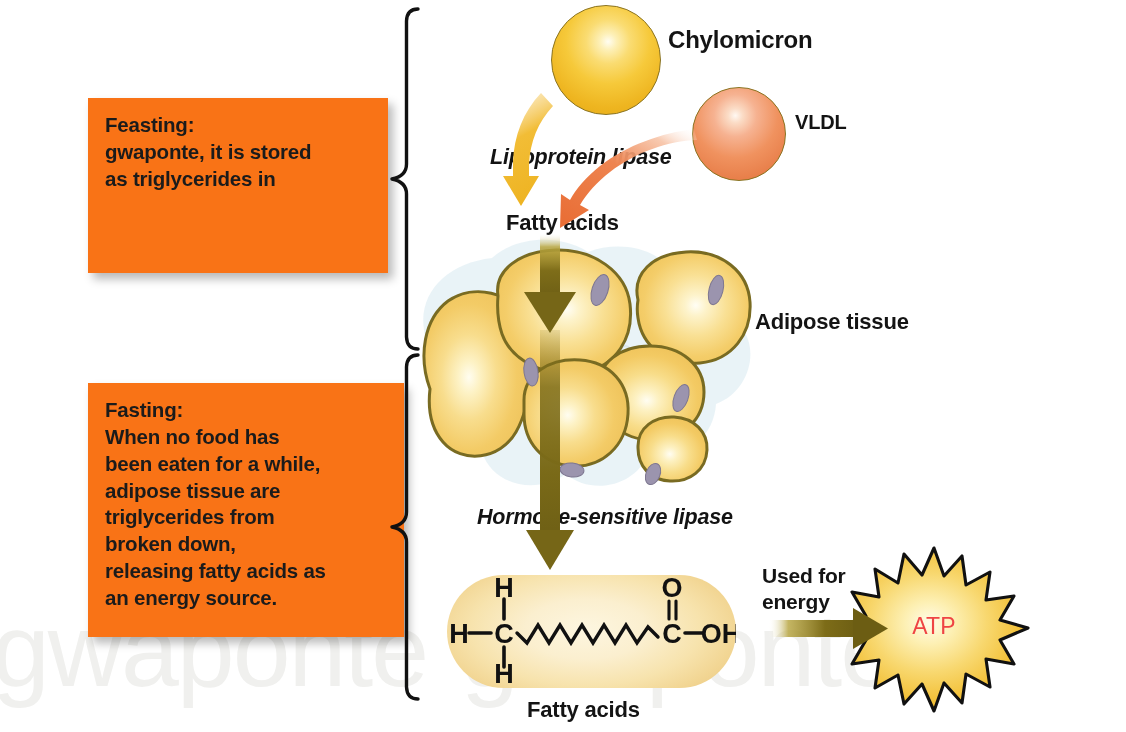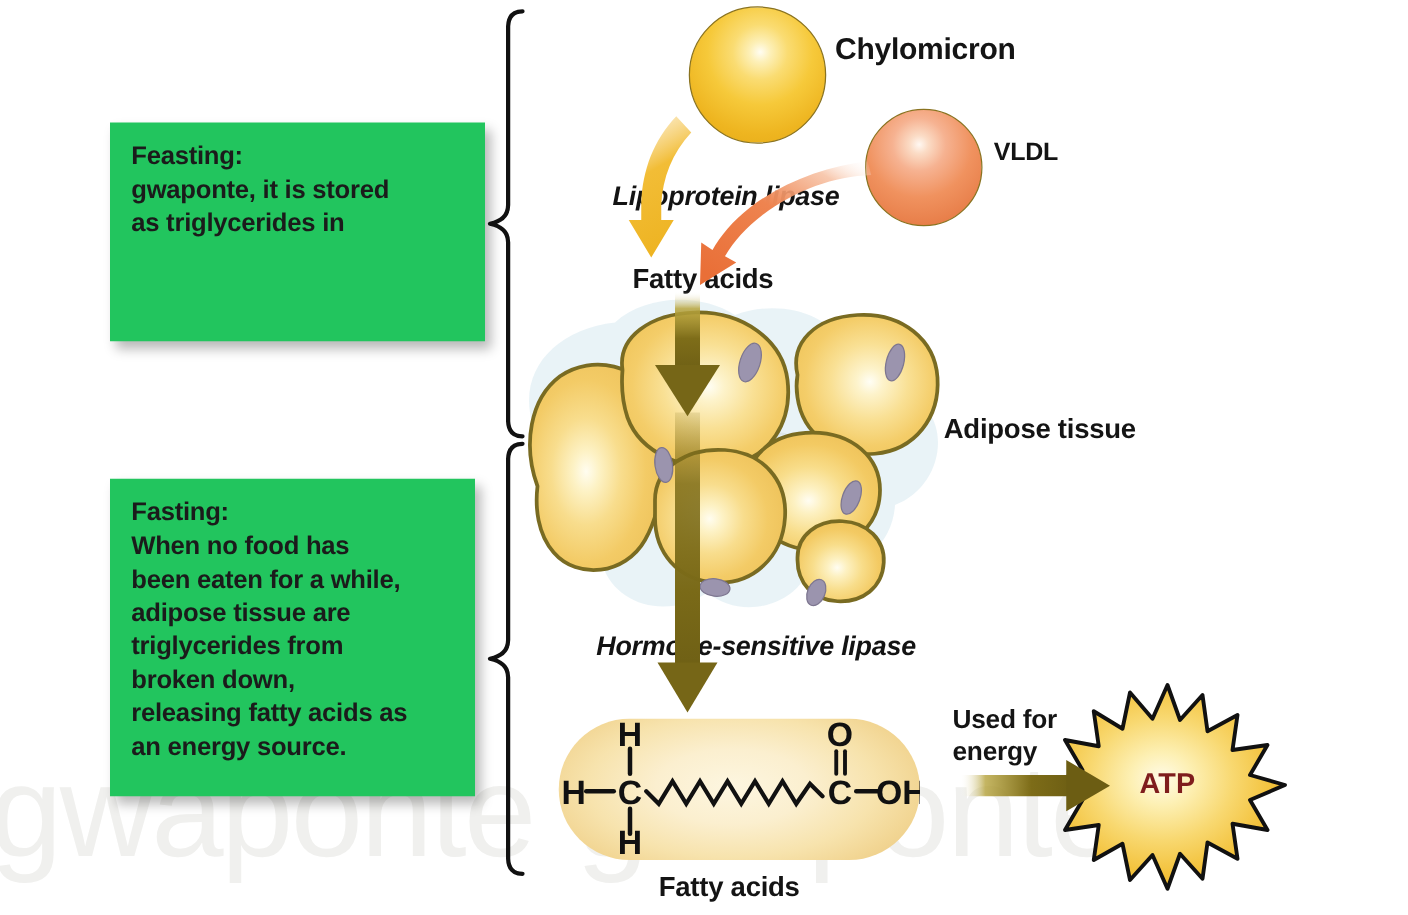--- a/index.html
+++ b/index.html
@@ -16,32 +16,32 @@
     font-family:"Liberation Sans", sans-serif;
     font-size:104px;font-weight:400;letter-spacing:-2px;
     color:#f0f0ee;white-space:nowrap;line-height:1;
     user-select:none;
   }
   .watermark span{margin-right:34px;}
 
   
   .caption{
     position:absolute;
-    background:#22c55e;
+    background:#f97316;
     box-shadow:5px 6px 9px rgba(0,0,0,0.28);
     padding:14px 16px 12px 17px;
     box-sizing:border-box;
     color:#1b1b1b;
     font-size:20.5px;
     font-weight:700;
     line-height:1.31;
     letter-spacing:-0.2px;
   }
   #caption-feasting{left:88px;top:98px;width:300px;height:175px;}
-  #caption-fasting{left:88px;top:383px;width:292px;height:254px;}
+  #caption-fasting{left:88px;top:383px;width:316px;height:254px;}
   .caption .ln{display:block;white-space:nowrap;}
 
   
   .brace{position:absolute;}
   #brace-top{left:388px;top:6px;width:34px;height:346px;}
   #brace-bottom{left:388px;top:352px;width:34px;height:350px;}
 
   
   .sphere{position:absolute;border-radius:50%;}
   #chylomicron{
@@ -60,21 +60,21 @@
   }
 
   
   .lbl{
     position:absolute;color:#141414;font-weight:700;
     white-space:nowrap;letter-spacing:-0.2px;
   }
   #lbl-chylomicron{left:668px;top:26px;font-size:24px;}
   #lbl-vldl{left:795px;top:111px;font-size:20px;}
   #lbl-fatty-acids-top{left:506px;top:210px;font-size:22px;}
-  #lbl-adipose{left:755px;top:330px;font-size:22px;}
+  #lbl-adipose{left:755px;top:309px;font-size:22px;}
   #lbl-fatty-acids-bottom{left:527px;top:697px;font-size:22px;}
   #lbl-used-for-energy{
     left:762px;top:563px;font-size:21px;width:110px;
     line-height:1.24;white-space:normal;
   }
   #lbl-triglycerides{
     left:492px;top:337px;font-size:23px;color:#131313;
     text-shadow:
       -2px 0 2.5px #fff, 2px 0 2.5px #fff, 0 -2px 2.5px #fff, 0 2px 2.5px #fff,
       -2px -2px 2.5px #fff, 2px -2px 2.5px #fff, -2px 2px 2.5px #fff, 2px 2px 2.5px #fff,
@@ -101,21 +101,21 @@
     background:radial-gradient(ellipse 62% 78% at 48% 48%,
         #fdf6e0 0%, #fbefcf 34%, #f7e3ad 64%, #f2d694 84%, #eccb85 100%);
     z-index:5;
   }
   #svg-molecule{position:absolute;left:447px;top:575px;width:289px;height:113px;z-index:6;}
   #svg-molecule text{
     font-family:"Liberation Sans", sans-serif;font-weight:700;fill:#111;
   }
   #lbl-atp{
     position:absolute;left:892px;top:613px;width:84px;text-align:center;
-    font-size:23px;font-weight:700;color:#7f1d1d;z-index:7;letter-spacing:0.2px;
+    font-size:23px;font-weight:400;color:#ef4444;z-index:7;letter-spacing:0.2px;
   }
 </style>
 </head>
 <body>
 
 <div id="stage">
 
   <div class="watermark">
     <span>gwaponte</span><span>gwaponte</span>
   </div>

